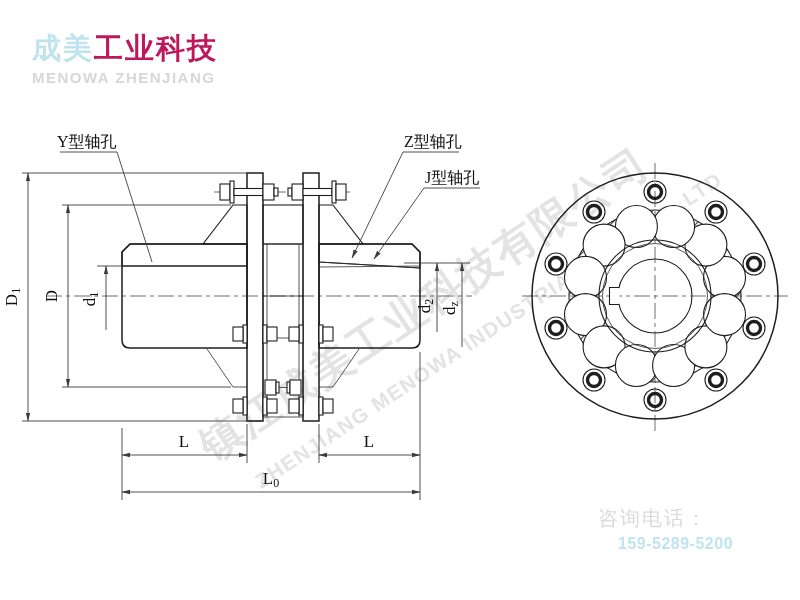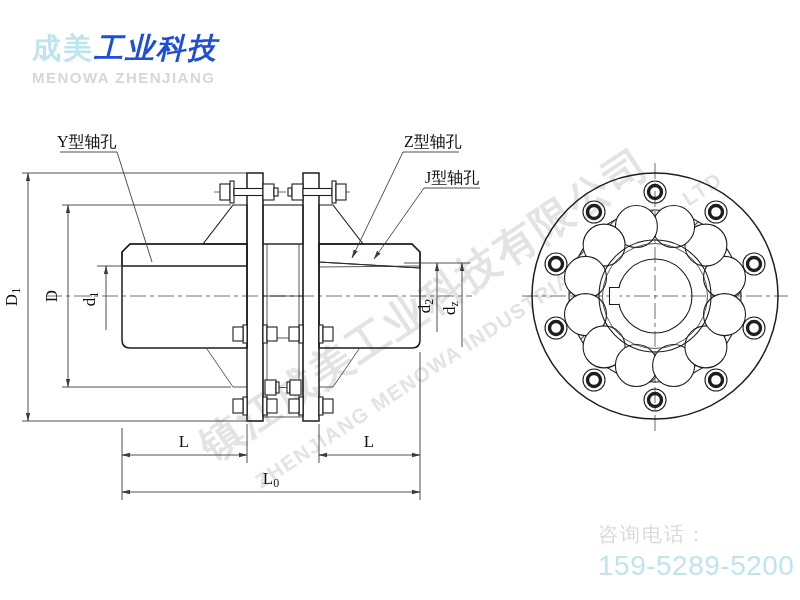--- a/index.html
+++ b/index.html
@@ -9,29 +9,29 @@
   html,body{margin:0;padding:0;}
   body{width:800px;height:600px;background:#ffffff;overflow:hidden;
        font-family:"Liberation Sans", sans-serif;position:relative;}
   .stage{position:absolute;left:0;top:0;width:800px;height:600px;}
   svg{position:absolute;left:0;top:0;}
 
   
   .brand{position:absolute;left:32px;top:34px;line-height:1;}
   .brand .row{font-size:29px;font-weight:bold;letter-spacing:2px;}
   .brand .hl{color:var(--accent);}
-  .brand .rest{color:#1d4ed8;font-style:italic;}
+  .brand .rest{color:#be185d;}
   .brand .sub{margin-top:7px;font-size:15px;font-weight:bold;
               letter-spacing:1.5px;color:var(--muted_text);}
 
   
-  .contact{position:absolute;left:598px;top:524px;line-height:1;}
+  .contact{position:absolute;left:598px;top:508px;line-height:1;}
   .contact .lbl{font-size:20px;color:#dadada;letter-spacing:2px;}
-  .contact .tel{margin-top:8px;font-size:28px;font-weight:normal;
-                color:var(--accent);letter-spacing:0.5px;}
+  .contact .tel{margin-top:8px;font-size:16px;font-weight:bold;
+                color:var(--accent);letter-spacing:0.5px;margin-left:20px;}
 
   
   .ol  {stroke:var(--line);stroke-width:1.5;fill:none;}
   .ol2 {stroke:var(--line);stroke-width:1.1;fill:none;}
   .thin{stroke:#2e2e2e;stroke-width:0.8;fill:none;}
   .dim {stroke:var(--dim_line);stroke-width:0.9;fill:none;}
   .cl  {stroke:#4a4a4a;stroke-width:0.8;fill:none;stroke-dasharray:16 4 4 4;}
   .boltfill{fill:#ffffff;stroke:var(--line);stroke-width:1.1;}
   .dimtext{font-family:"Liberation Serif", serif;font-size:17px;fill:#111;}
   .dimsub {font-size:12px;}

